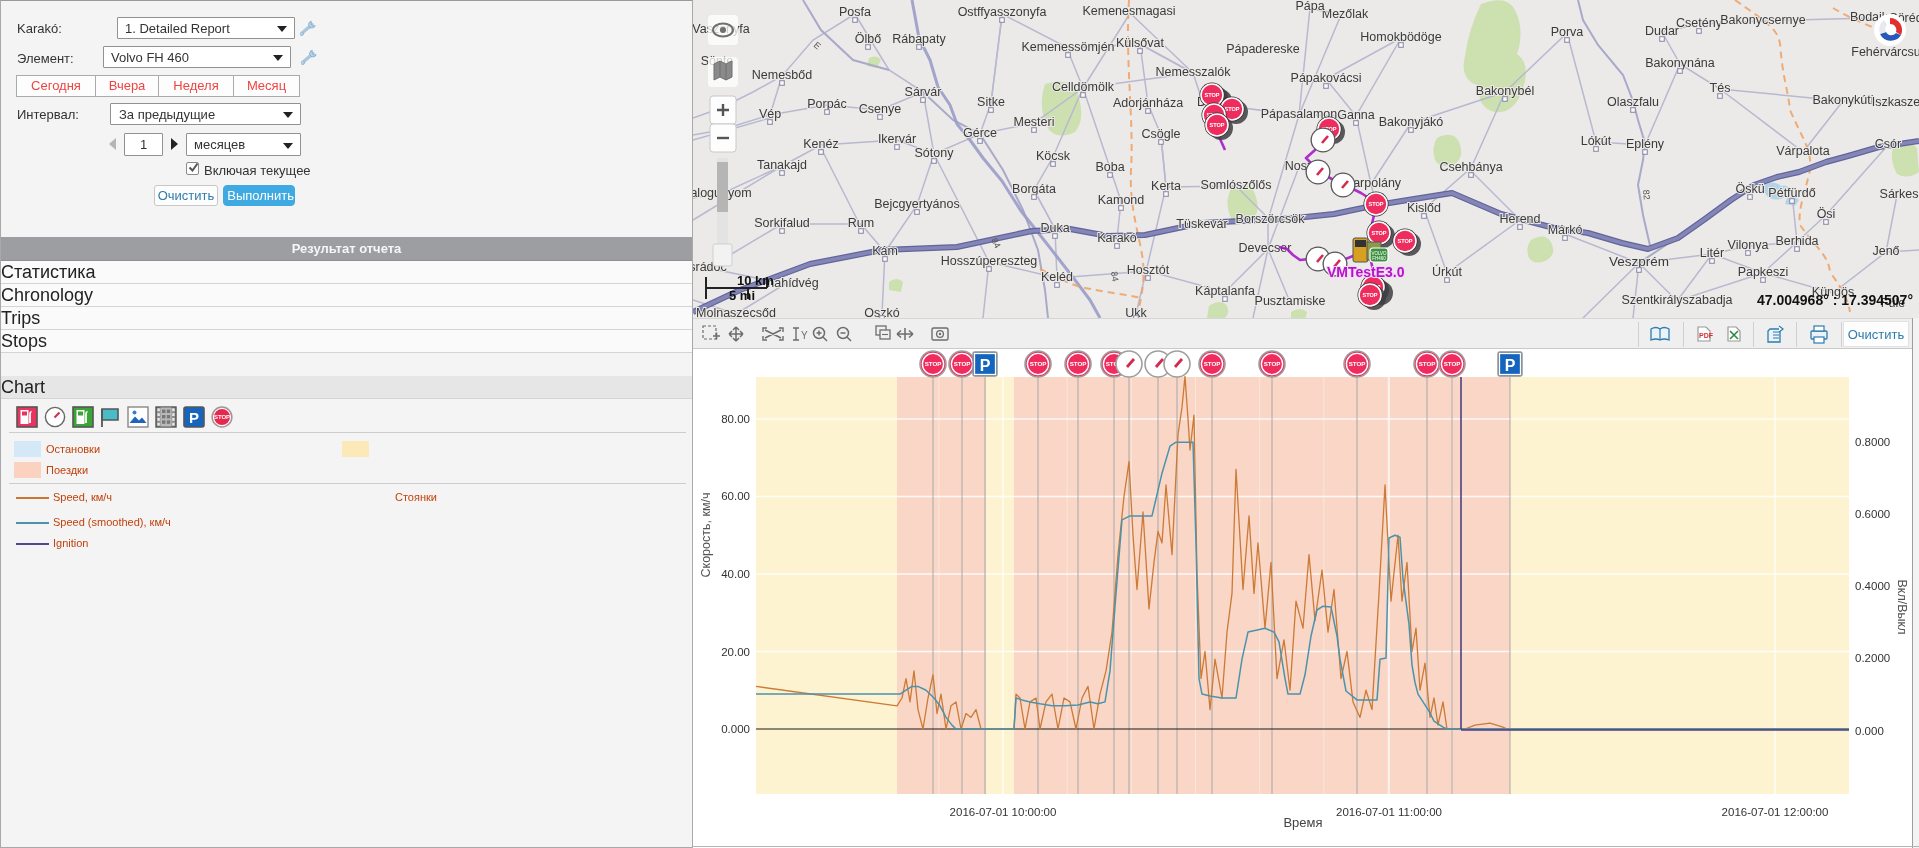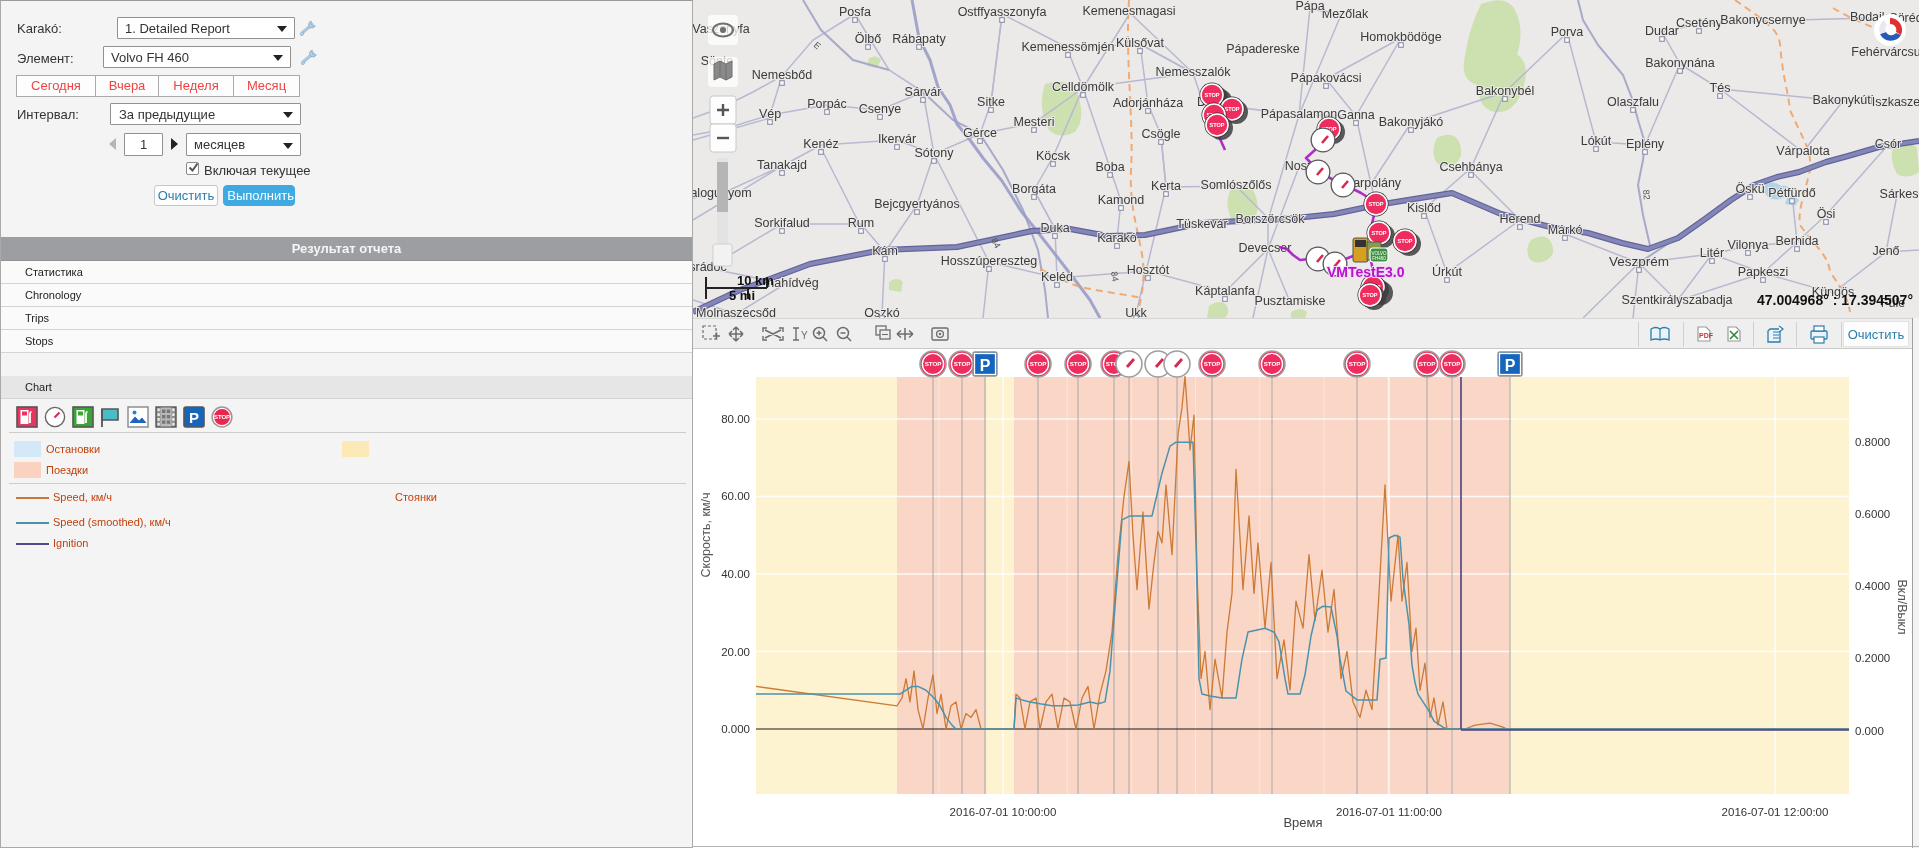--- a/index.html
+++ b/index.html
@@ -19,21 +19,21 @@
 .btn1{position:absolute;background:#fdfdfd;border:1px solid #c7c7c7;border-radius:3px;
  color:#2e7cab;font-size:13px;text-align:center;}
 .btn2{position:absolute;background:#3fa9e2;border:1px solid #3fa9e2;border-radius:4px;
  color:#fff;font-size:13px;text-align:right;}
 .hdr1{position:absolute;left:0;width:100%;height:25px;background:linear-gradient(#dcdcdc,#c3c3c3);
  border-top:1px solid #b5b5b5;border-bottom:1px solid #a8a8a8;text-align:center;
  font-weight:bold;color:#222;line-height:24px;font-size:13px;}
 .hdr2{position:absolute;left:0;width:100%;height:24px;background:#9c9ea1;
  border-bottom:1px solid #8f8f8f;text-align:center;font-weight:bold;color:#f5f6f7;line-height:23px;font-size:13px;}
 .row{position:absolute;left:0;width:100%;height:23px;background:#fafafa;
- border-bottom:1px solid #d4d4d4;color:#222;font-size:11px;line-height:22px;padding-left:24px;}
+ border-bottom:1px solid #d4d4d4;color:#222;font-size:18px;line-height:22px;padding-left:0;}
 .row.sel2{background:#e6e6e6;}
 .legtxt{position:absolute;font-size:11px;color:#c2410c;}
 .sw{position:absolute;width:27px;height:16px;}
 .lline{position:absolute;width:33px;height:0;border-top:2px solid;}
 .map{position:absolute;left:693px;top:0;width:1226px;height:318px;overflow:hidden;}
 .ctb{position:absolute;left:693px;top:318px;width:1226px;height:31px;background:#efefef;
  border-bottom:1px solid #c9c9c9;border-top:1px solid #d5d5d5;}
 .chart{position:absolute;left:693px;top:350px;width:1226px;height:498px;background:#fff;}
 </style></head><body>
 <div class="left">

